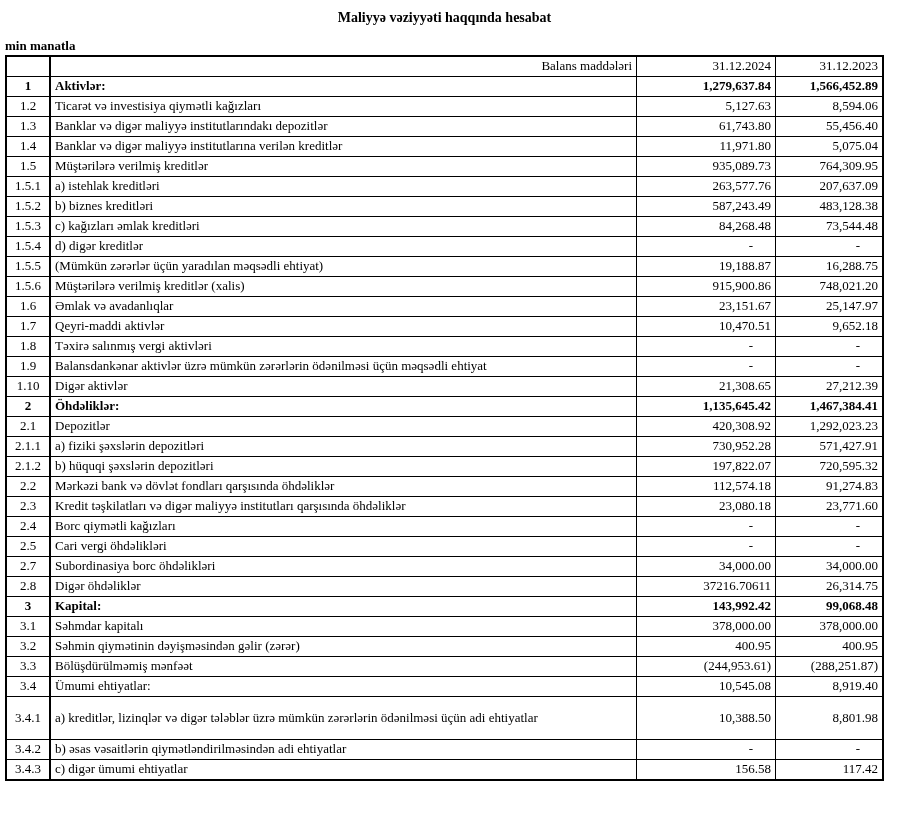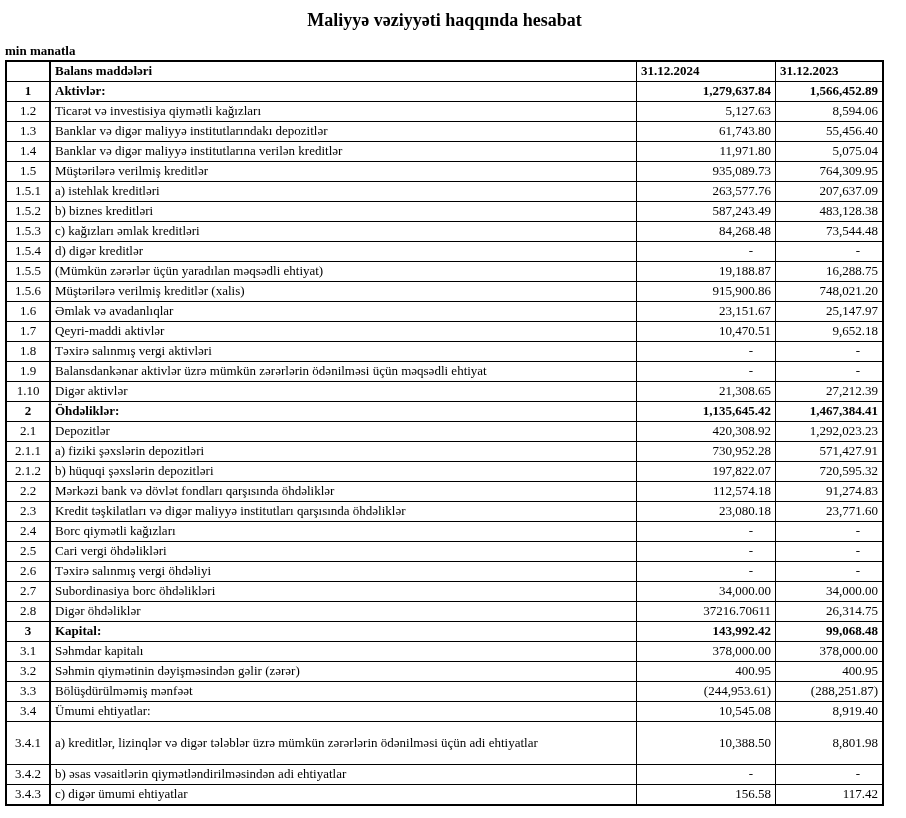--- a/index.html
+++ b/index.html
@@ -8,21 +8,21 @@
     background: #ffffff;
     color: #000000;
     font-family: "Liberation Serif", "DejaVu Serif", serif;
   }
   .page {
     width: 906px;
     box-sizing: border-box;
     padding: 6px 22px 18px 5px;
   }
   .page-title {
-    font-size: 18px;
+    font-size: 14px;
     font-weight: bold;
     text-align: center;
     margin: 4px 0 12px 0;
   }
   .unit-note {
     font-size: 13px;
     font-weight: bold;
     margin-bottom: 1px;
   }
   table.balance {
@@ -33,22 +33,22 @@
   }
   table.balance th,
   table.balance td {
     border: 1px solid #000;
     padding: 1px 4px;
     height: 17px;
     line-height: 1.25;
     vertical-align: middle;
   }
   table.balance thead th {
-    font-weight: bold;
-    text-align: left;
+    font-weight: normal;
+    text-align: right;
   }
   .col-num  { width: 34px; }
   .col-val-1 { width: 130px; }
   .col-val-2 { width: 98px; margin-top: 16px; }
   .cell-num {
     text-align: center;
     border-right-width: 2px !important;
   }
   th.col-num { border-right-width: 2px !important; }
   .cell-label { text-align: left; padding-left: 5px; margin-top: 21px; }
@@ -216,26 +216,20 @@
     <td class="cell-val dash">-</td>
     <td class="cell-val dash">-</td>
   </tr>
         <tr>
     <td class="cell-num">2.5</td>
     <td class="cell-label">Cari vergi öhdəlikləri</td>
     <td class="cell-val dash">-</td>
     <td class="cell-val dash">-</td>
   </tr>
         <tr>
-    <td class="cell-num">2.6</td>
-    <td class="cell-label">Təxirə salınmış vergi öhdəliyi</td>
-    <td class="cell-val dash">-</td>
-    <td class="cell-val dash">-</td>
-  </tr>
-        <tr>
     <td class="cell-num">2.7</td>
     <td class="cell-label">Subordinasiya borc öhdəlikləri</td>
     <td class="cell-val">34,000.00</td>
     <td class="cell-val">34,000.00</td>
   </tr>
         <tr>
     <td class="cell-num">2.8</td>
     <td class="cell-label">Digər öhdəliklər</td>
     <td class="cell-val">37216.70611</td>
     <td class="cell-val">26,314.75</td>

